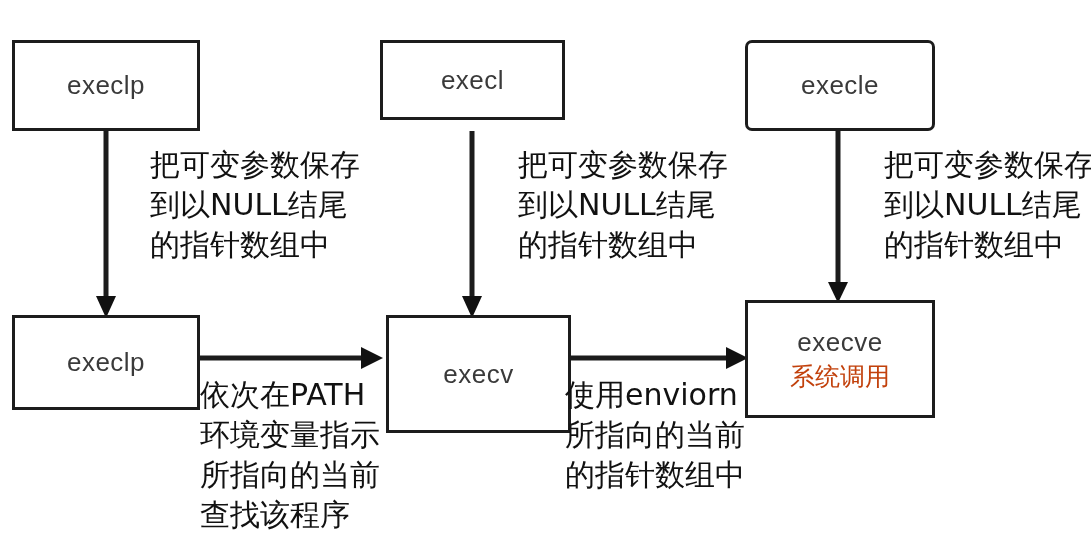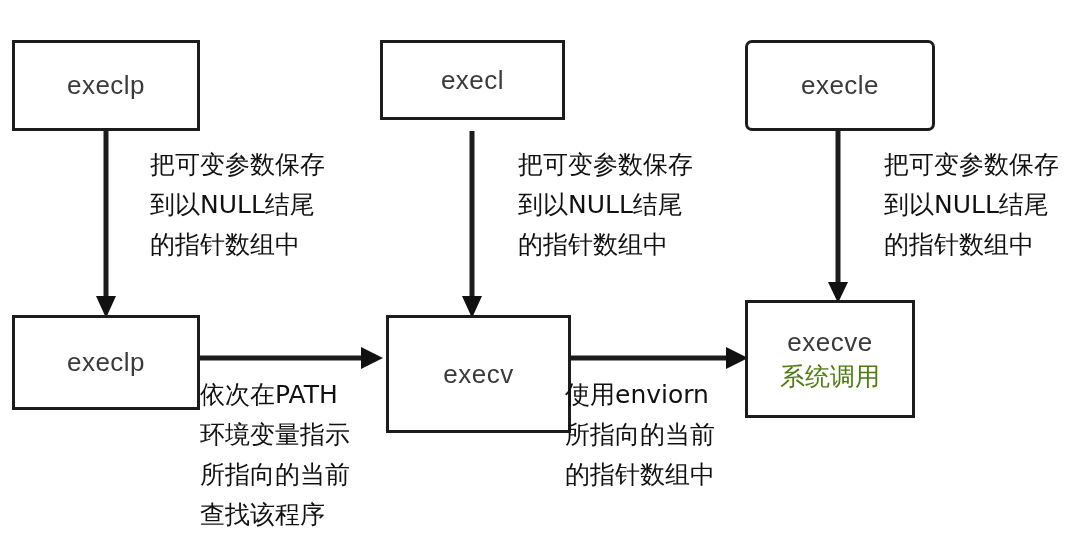--- a/index.html
+++ b/index.html
@@ -32,28 +32,28 @@
   .node-label-en {
     font-family: "Liberation Sans", "DejaVu Sans", sans-serif;
     font-size: 26px;
     color: #3a3a3a;
     letter-spacing: 0.5px;
     white-space: nowrap;
   }
   .node-label-cn {
     font-family: "DejaVu Sans", "Liberation Sans", sans-serif;
     font-size: 25px;
-    color: #4d7c0f;
+    color: #c2410c;
     white-space: nowrap;
     margin-top: 2px;
   }
   .annotation {
     position: absolute;
     font-family: "DejaVu Sans", "Liberation Sans", sans-serif;
-    font-size: 25px;
+    font-size: 30px;
     line-height: 40px;
     color: #111111;
     white-space: nowrap;
   }
   .annotation .ln { display: block; }
   svg.edge-layer {
     position: absolute;
     left: 0;
     top: 0;
     width: 1091px;
@@ -107,21 +107,21 @@
   </div>
 
   <div class="node-box" style="left:12px; top:315px; width:188px; height:95px;">
     <span class="node-label-en">execlp</span>
   </div>
 
   <div class="node-box" style="left:386px; top:315px; width:185px; height:118px;">
     <span class="node-label-en">execv</span>
   </div>
 
-  <div class="node-box" style="left:745px; top:300px; width:170px; height:118px;">
+  <div class="node-box" style="left:745px; top:300px; width:190px; height:118px;">
     <span class="node-label-en">execve</span>
     <span class="node-label-cn">系统调用</span>
   </div>
 
   <div class="annotation" style="left:150px; top:145px;">
     <span class="ln">把可变参数保存</span>
     <span class="ln">到以NULL结尾</span>
     <span class="ln">的指针数组中</span>
   </div>
 

